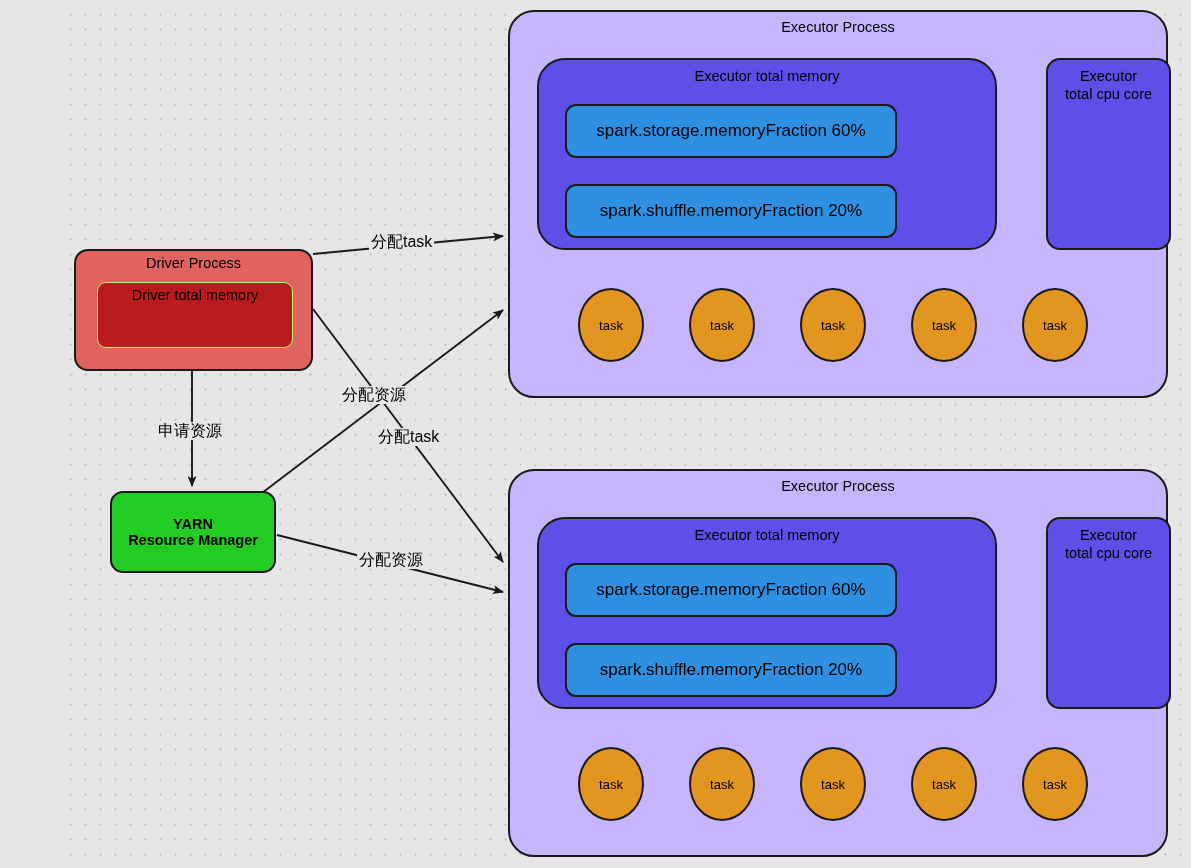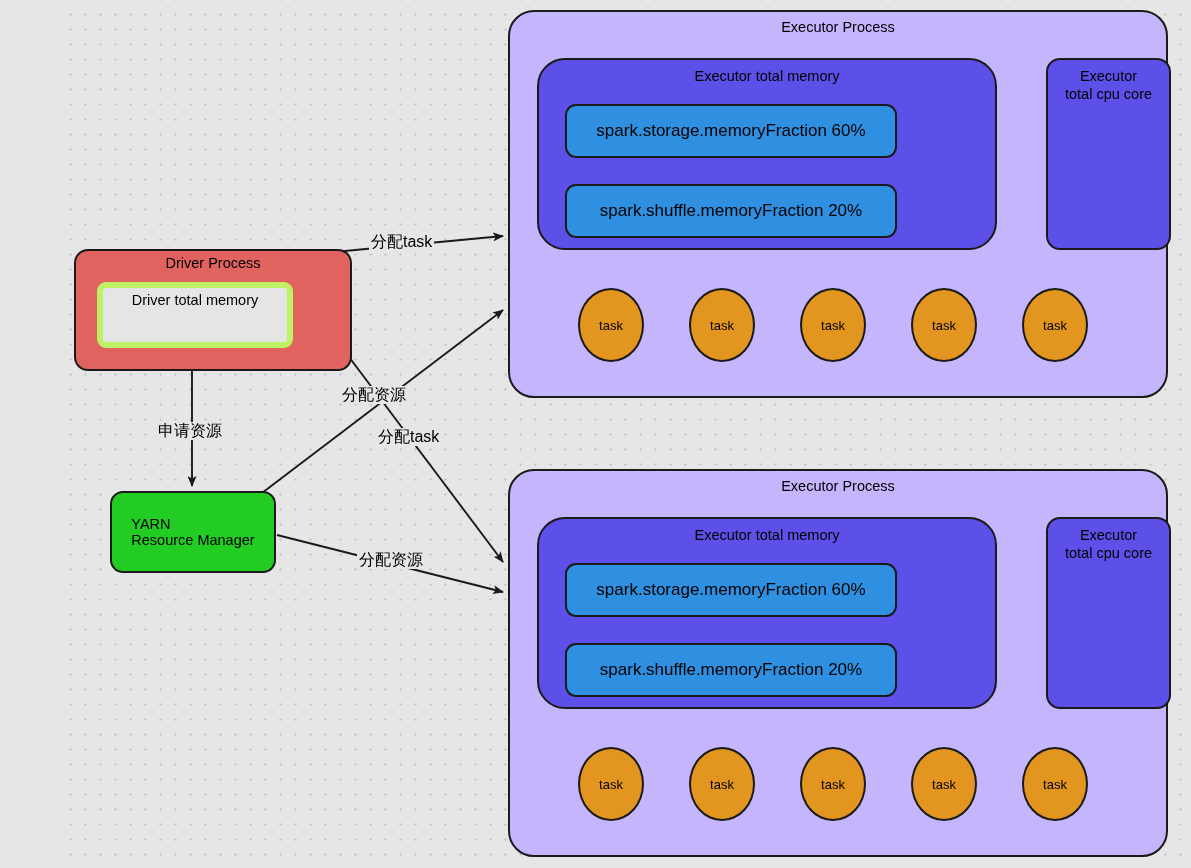--- a/index.html
+++ b/index.html
@@ -40,22 +40,22 @@
     background: #e06360;
     border: 2px solid #1a1a1a;
     border-radius: 14px;
   }
   .mem-box {
     background: #5c50e8;
     border: 2px solid #1a1a1a;
     border-radius: 28px;
   }
   .driver-mem-box {
-    background: #e5e5e5;
-    border: 6px solid #bef264;
+    background: #b91c1c;
+    border: 1px solid #bef264;
     border-radius: 9px;
   }
   .frac-box {
     background: #2f8fe0;
     border: 2px solid #1a1a1a;
     border-radius: 11px;
     display: flex;
     align-items: center;
     justify-content: center;
   }
@@ -133,29 +133,29 @@
   <div class="edge-label" style="left:369px; top:233px;">分配task</div>
 
   <div class="edge-label" style="left:156px; top:422px;">申请资源</div>
 
   <div class="edge-label" style="left:340px; top:386px;">分配资源</div>
 
   <div class="edge-label" style="left:376px; top:428px;">分配task</div>
 
   <div class="edge-label" style="left:357px; top:551px;">分配资源</div>
 
-  <div class="node driver-box" style="left:74px; top:249px; width:278px; height:122px;">
+  <div class="node driver-box" style="left:74px; top:249px; width:239px; height:122px;">
     <div class="caption title-14" style="top:4px;">Driver Process</div>
     <div class="driver-mem-box" style="position:absolute; left:21px; top:31px; width:196px; height:66px;">
       <div class="caption title-14" style="top:4px;">Driver total memory</div>
     </div>
   </div>
 
   <div class="node yarn-box" style="left:110px; top:491px; width:166px; height:82px;">
-    <div style="">
+    <div style="text-align:center;font-weight:bold;">
       <div class="label-13" style="font-size:14.5px;">YARN</div>
       <div class="label-13" style="font-size:14.5px;">Resource Manager</div>
     </div>
   </div>
 
   <div class="node proc-box" style="left:508px; top:10px; width:660px; height:388px;">
 
     <div class="caption title-14" style="top:7px;">Executor Process</div>
 
     <div class="mem-box" style="position:absolute; left:27px; top:46px; width:460px; height:192px;">

